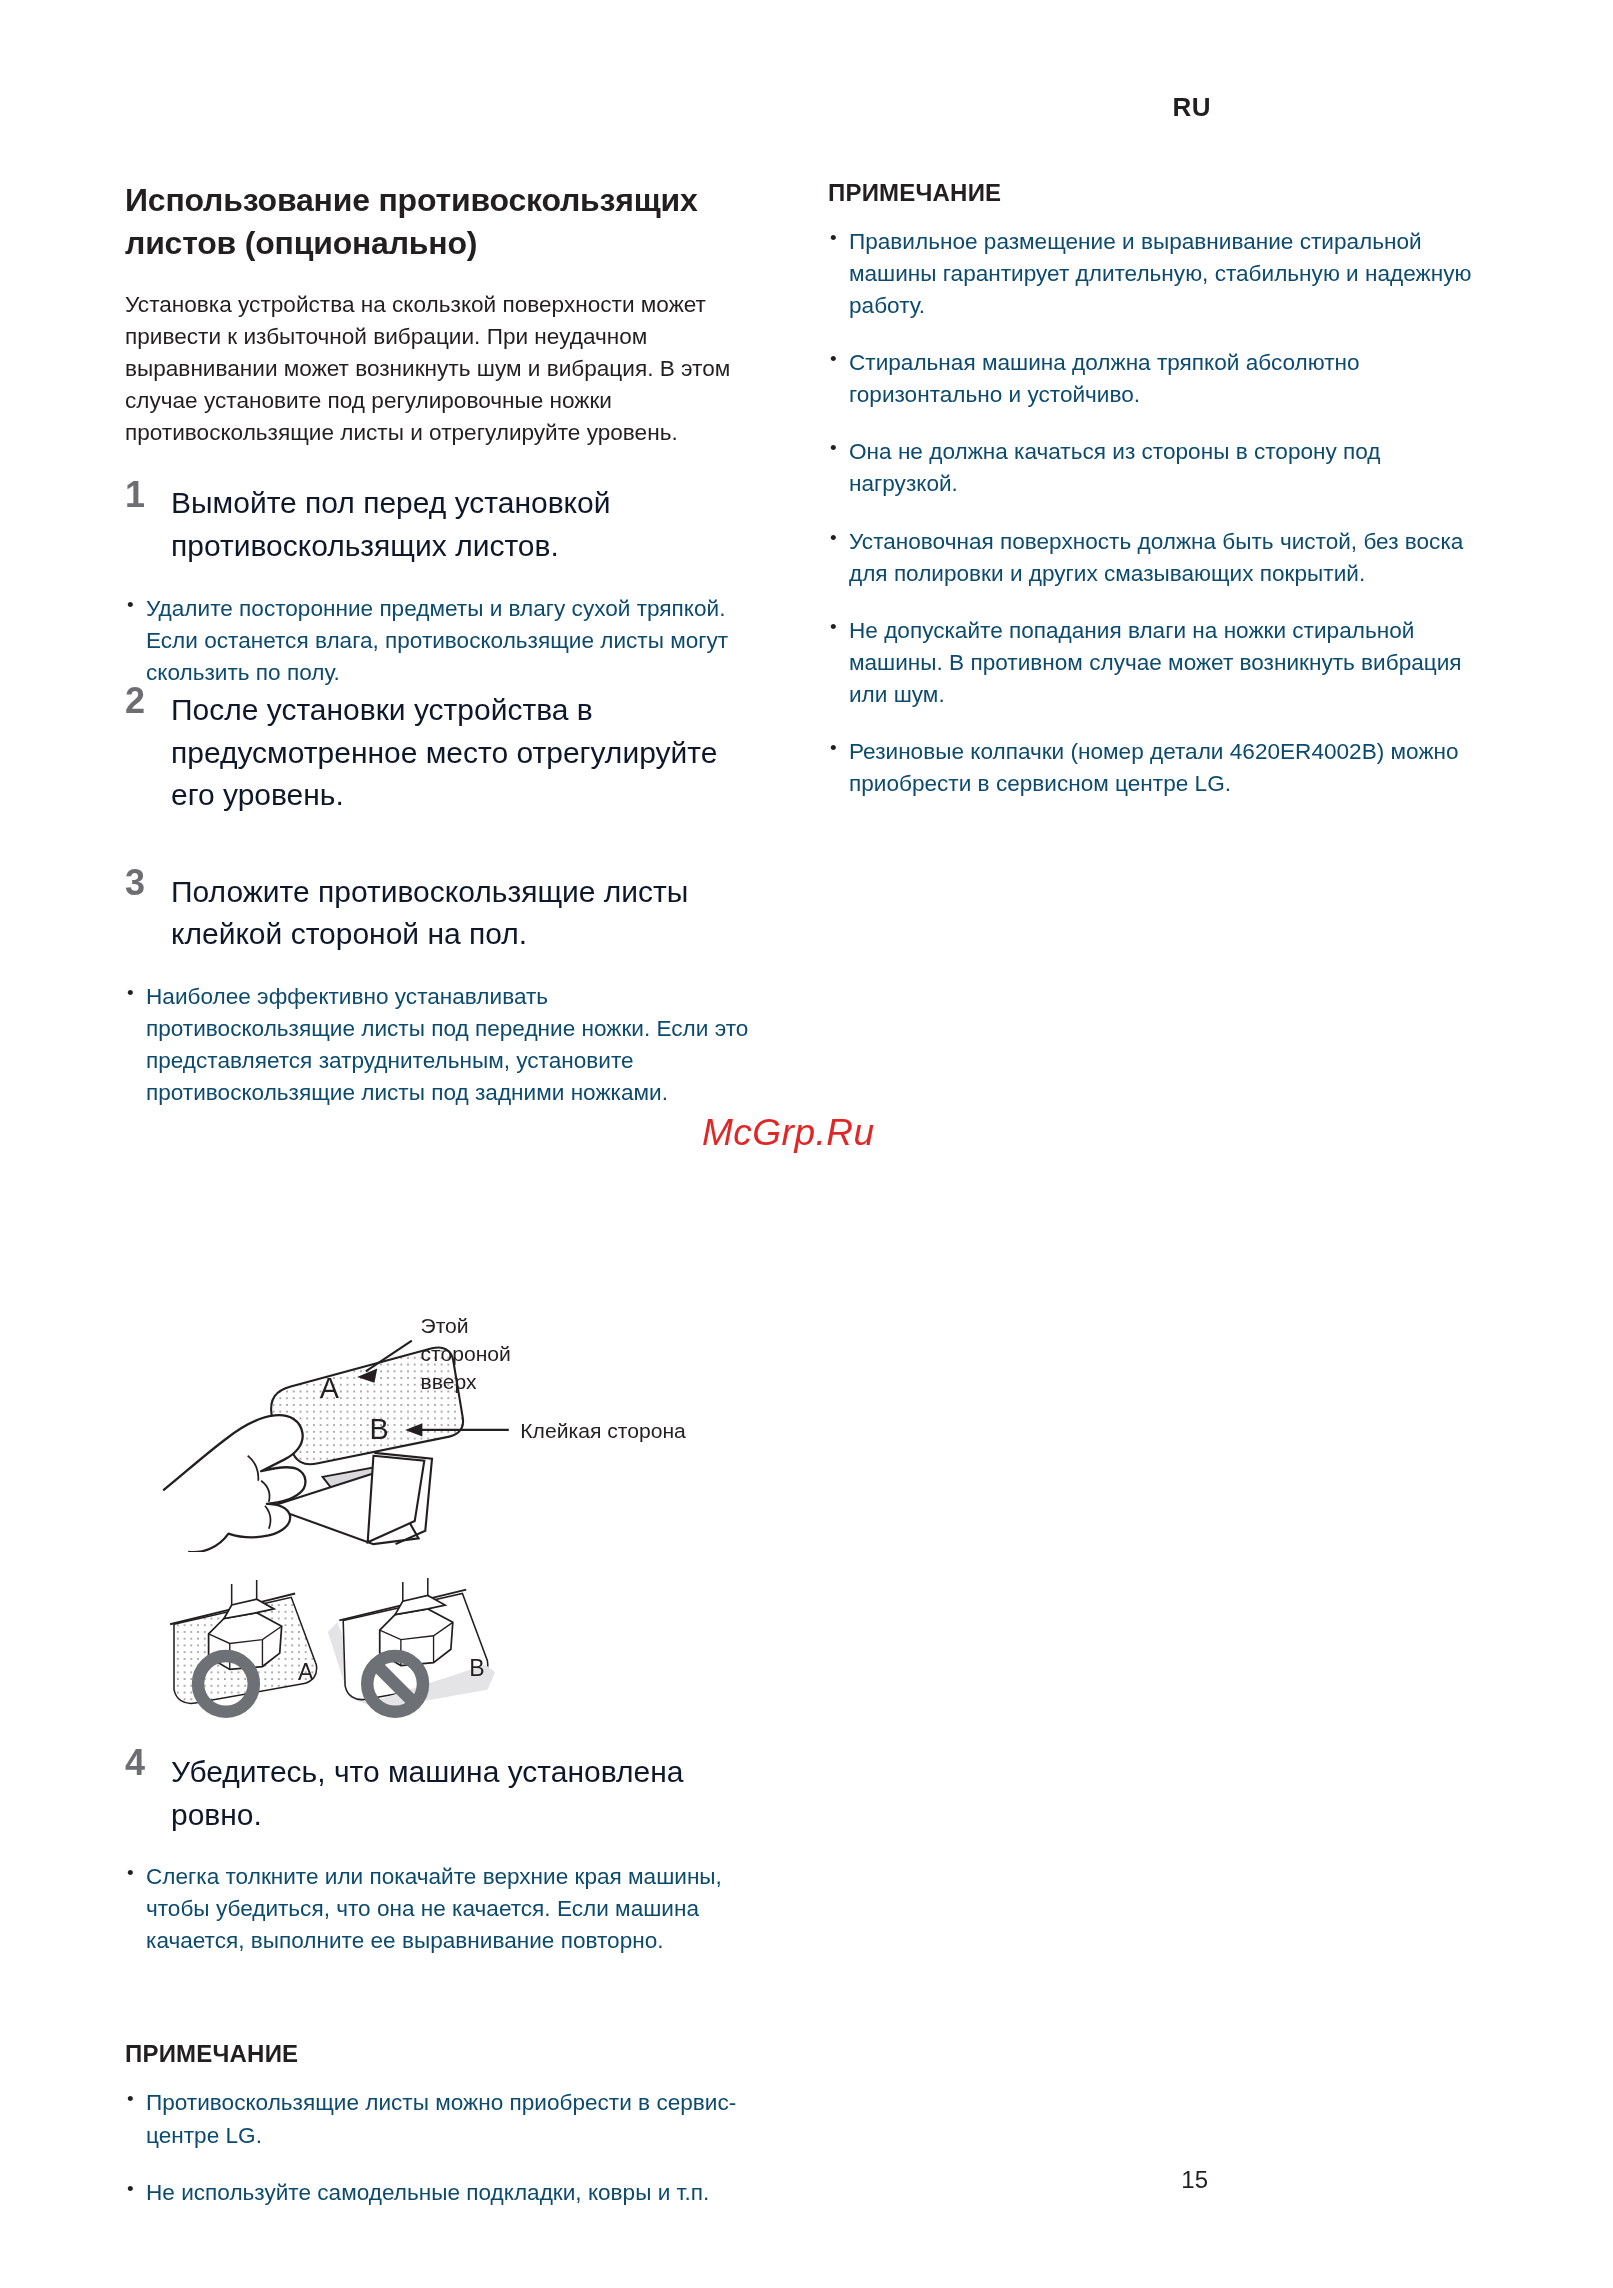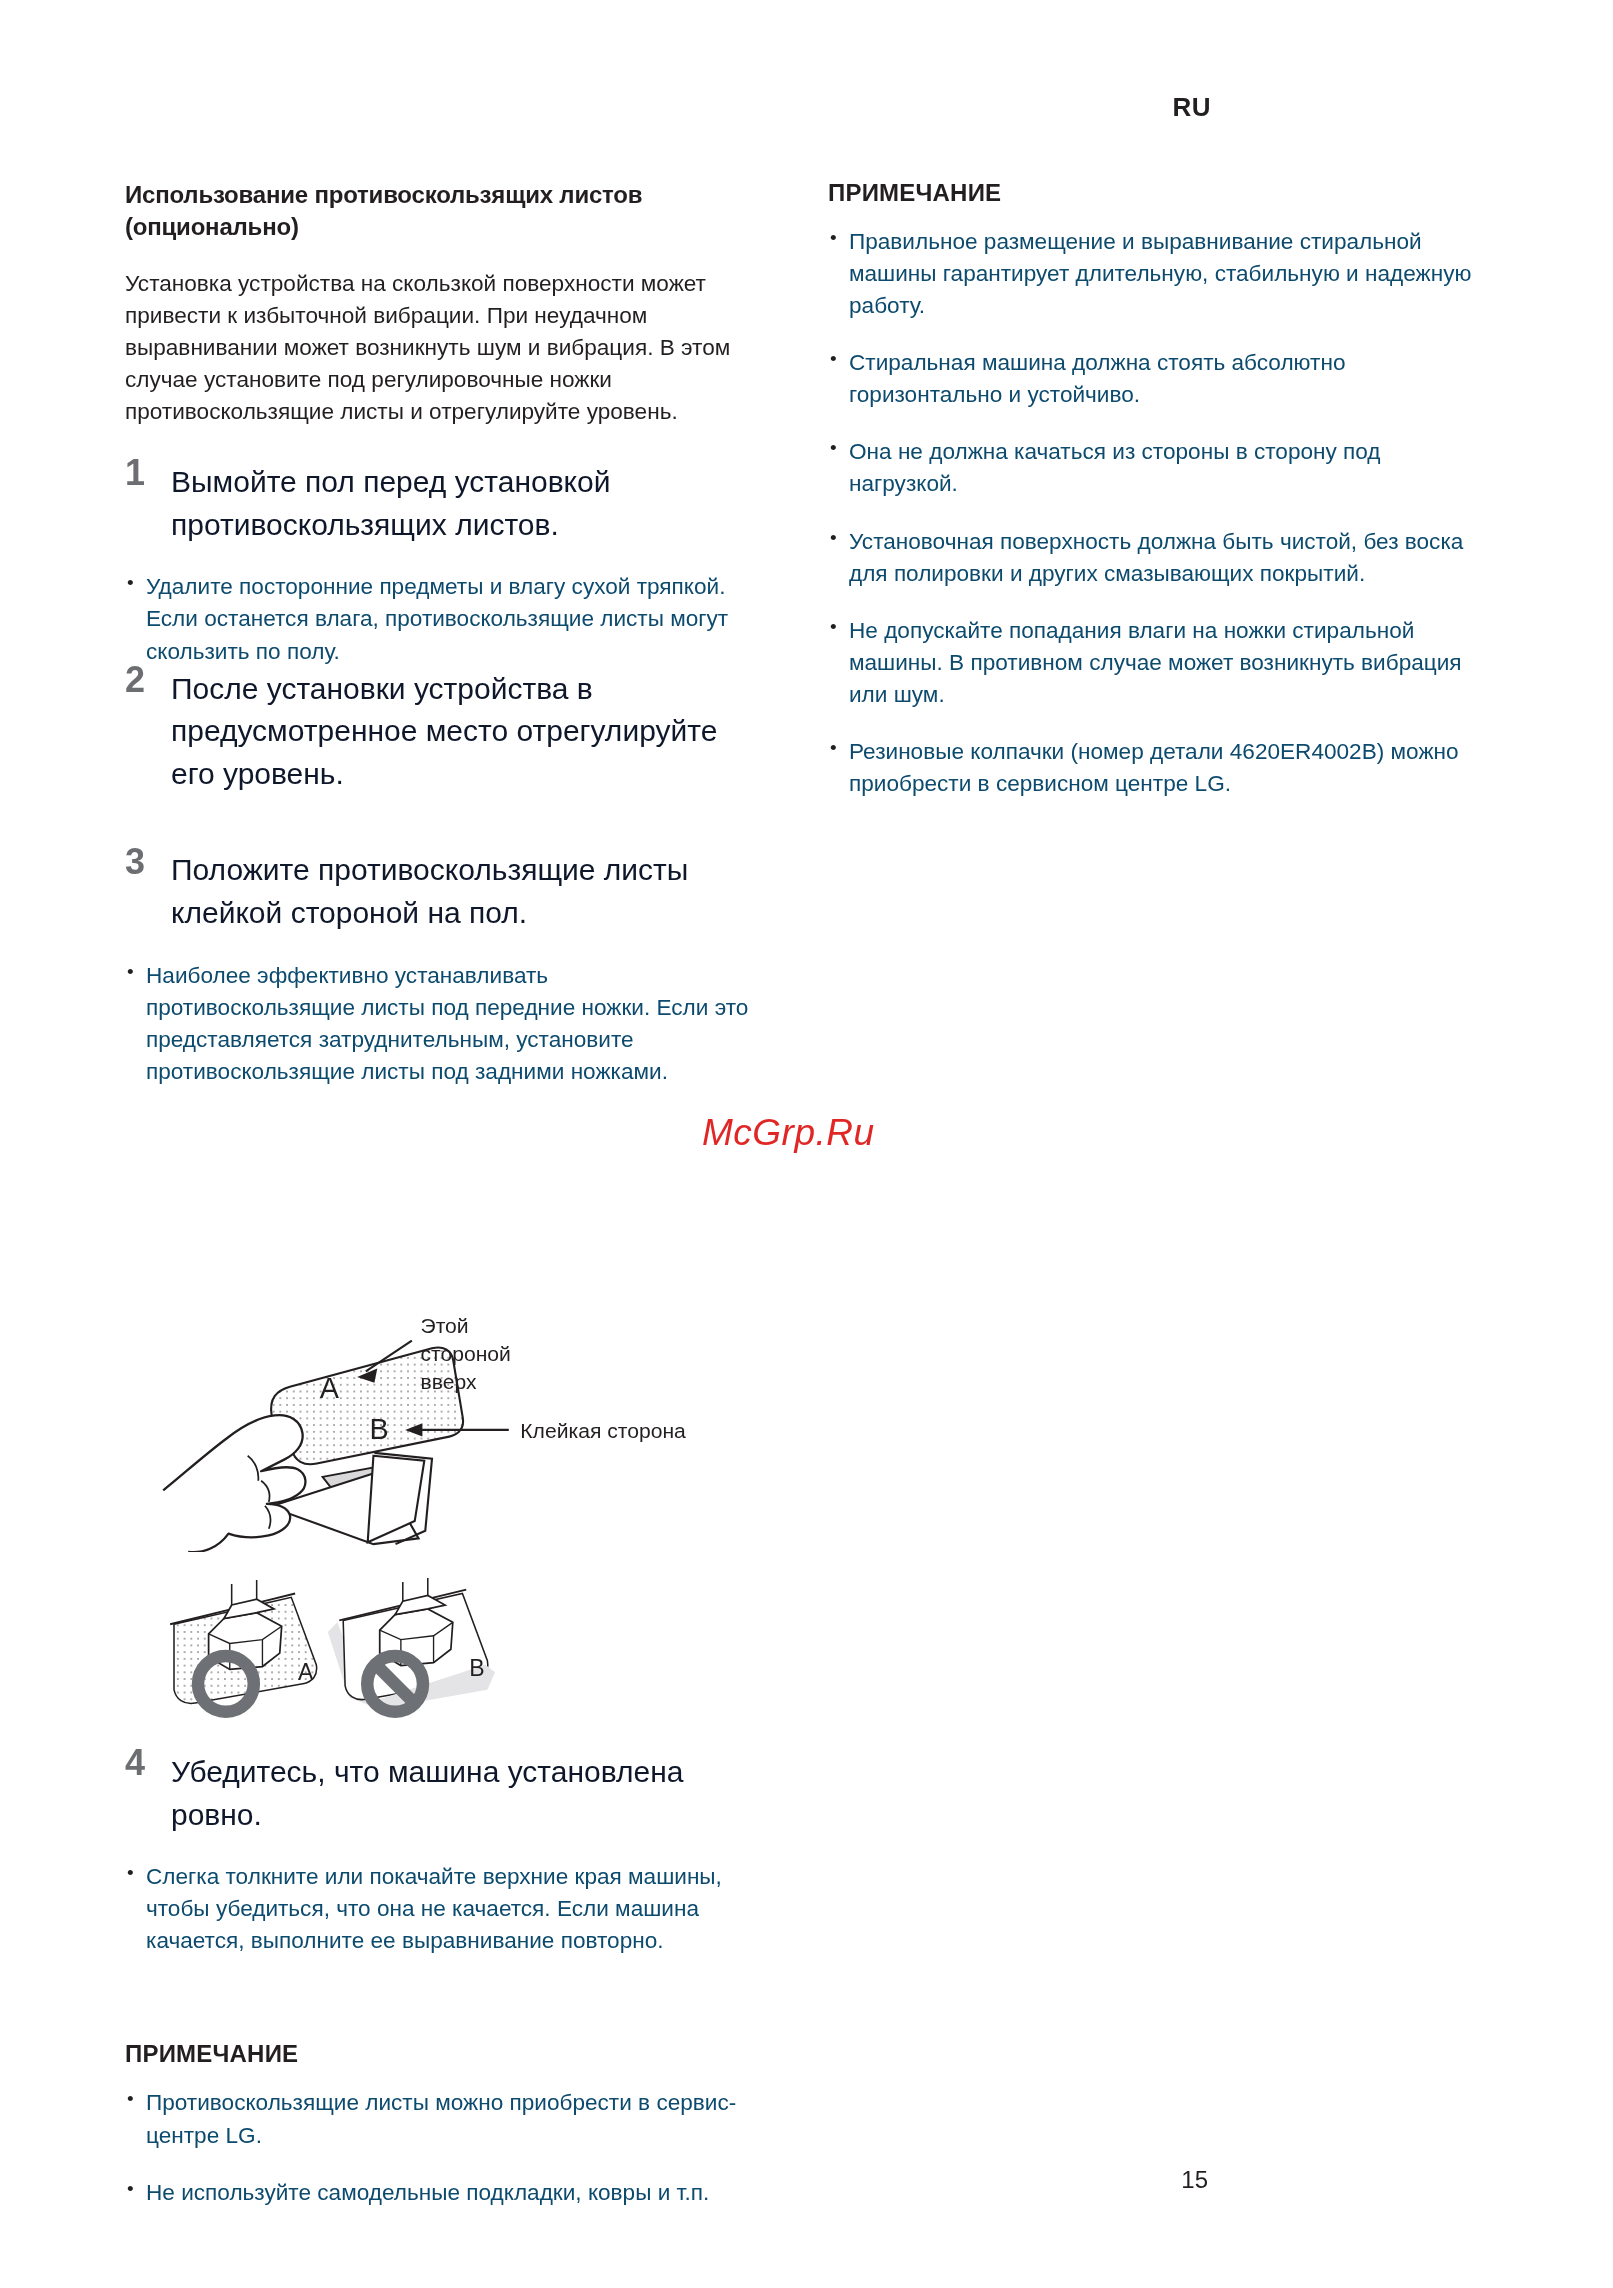--- a/index.html
+++ b/index.html
@@ -41,21 +41,21 @@
     width: 624px;
   }
   .col-right {
     position: absolute;
     left: 828px;
     top: 179px;
     width: 663px;
   }
 
   h1.section-title {
-    font-size: 24px;
+    font-size: 32px;
     font-weight: bold;
     line-height: 1.33;
     color: #231f20;
     letter-spacing: -0.2px;
     margin-bottom: 25px;
   }
 
   p.intro {
     font-size: 22.6px;
     line-height: 1.42;
@@ -299,21 +299,21 @@
         <li>Противоскользящие листы можно приобрести в сервис-центре LG.</li>
         <li>Не используйте самодельные подкладки, ковры и т.п.</li>
       </ul>
     </div>
   </div>
 
   <div class="col-right">
     <h2 class="note-title">ПРИМЕЧАНИЕ</h2>
     <ul class="bullets">
       <li>Правильное размещение и выравнивание стиральной машины гарантирует длительную, стабильную и надежную работу.</li>
-      <li>Стиральная машина должна стоять абсолютно горизонтально и устойчиво.</li>
+      <li>Стиральная машина должна тряпкой абсолютно горизонтально и устойчиво.</li>
       <li>Она не должна качаться из стороны в сторону под нагрузкой.</li>
       <li>Установочная поверхность должна быть чистой, без воска для полировки и других смазывающих покрытий.</li>
       <li>Не допускайте попадания влаги на ножки стиральной машины. В противном случае может возникнуть вибрация или шум.</li>
       <li>Резиновые колпачки (номер детали 4620ER4002B) можно приобрести в сервисном центре LG.</li>
     </ul>
   </div>
 
   <div class="page-number">15</div>
 
 </div>

